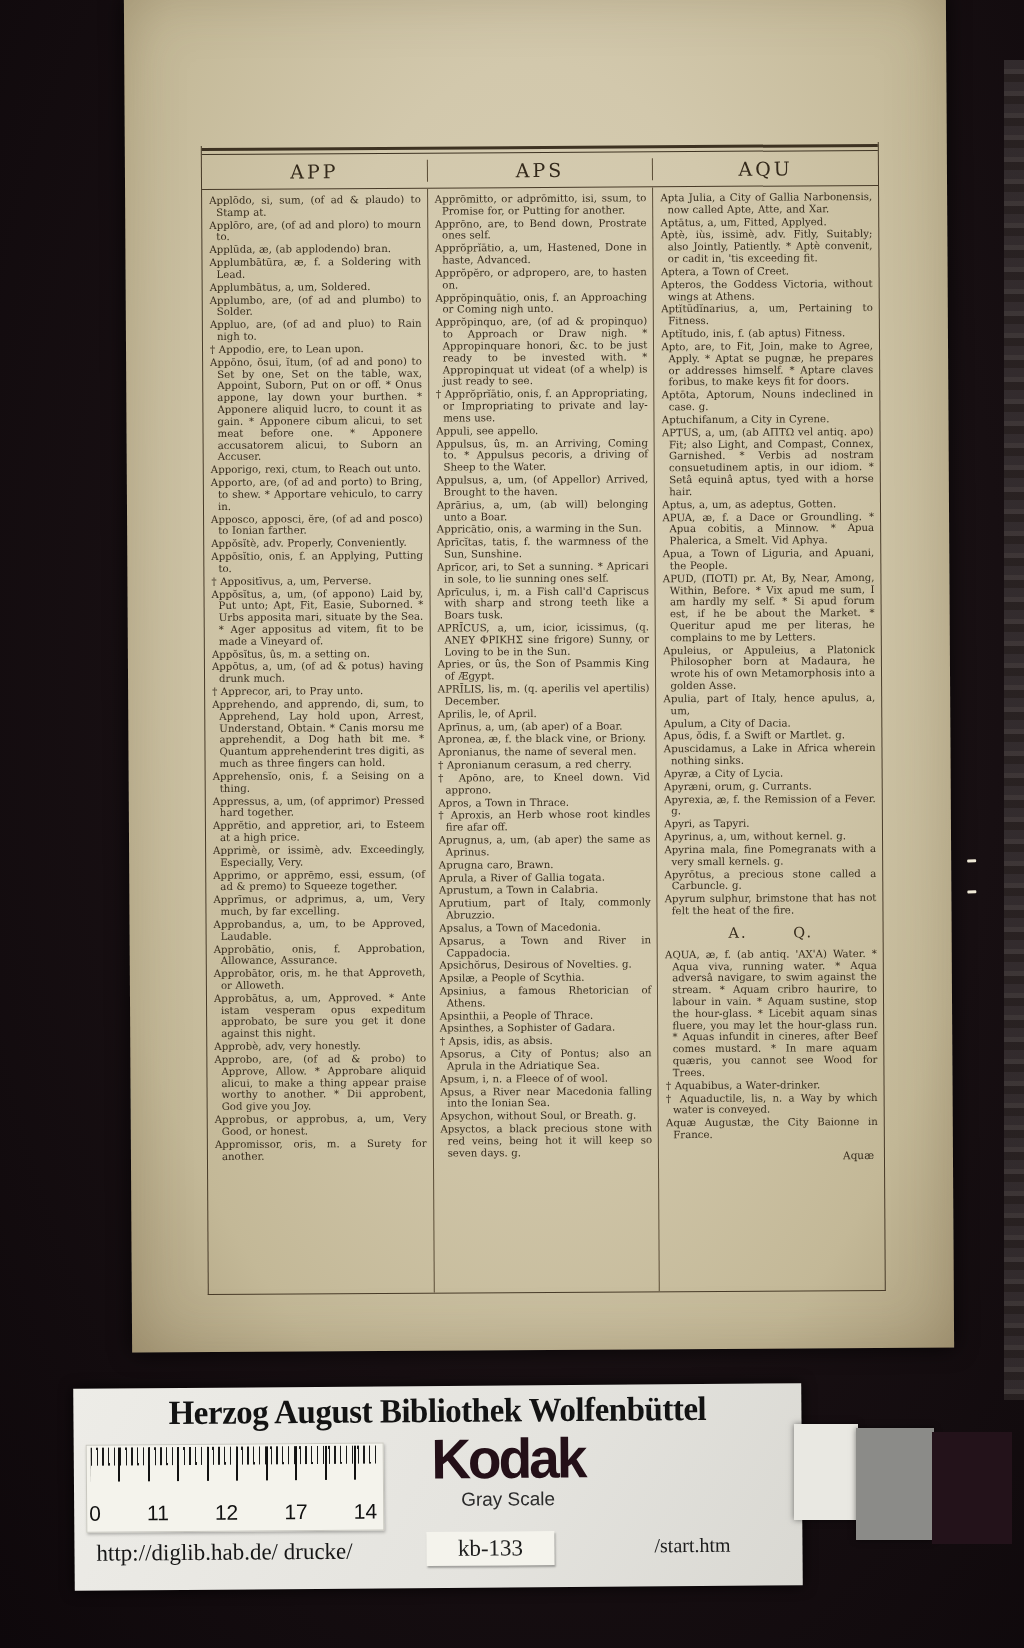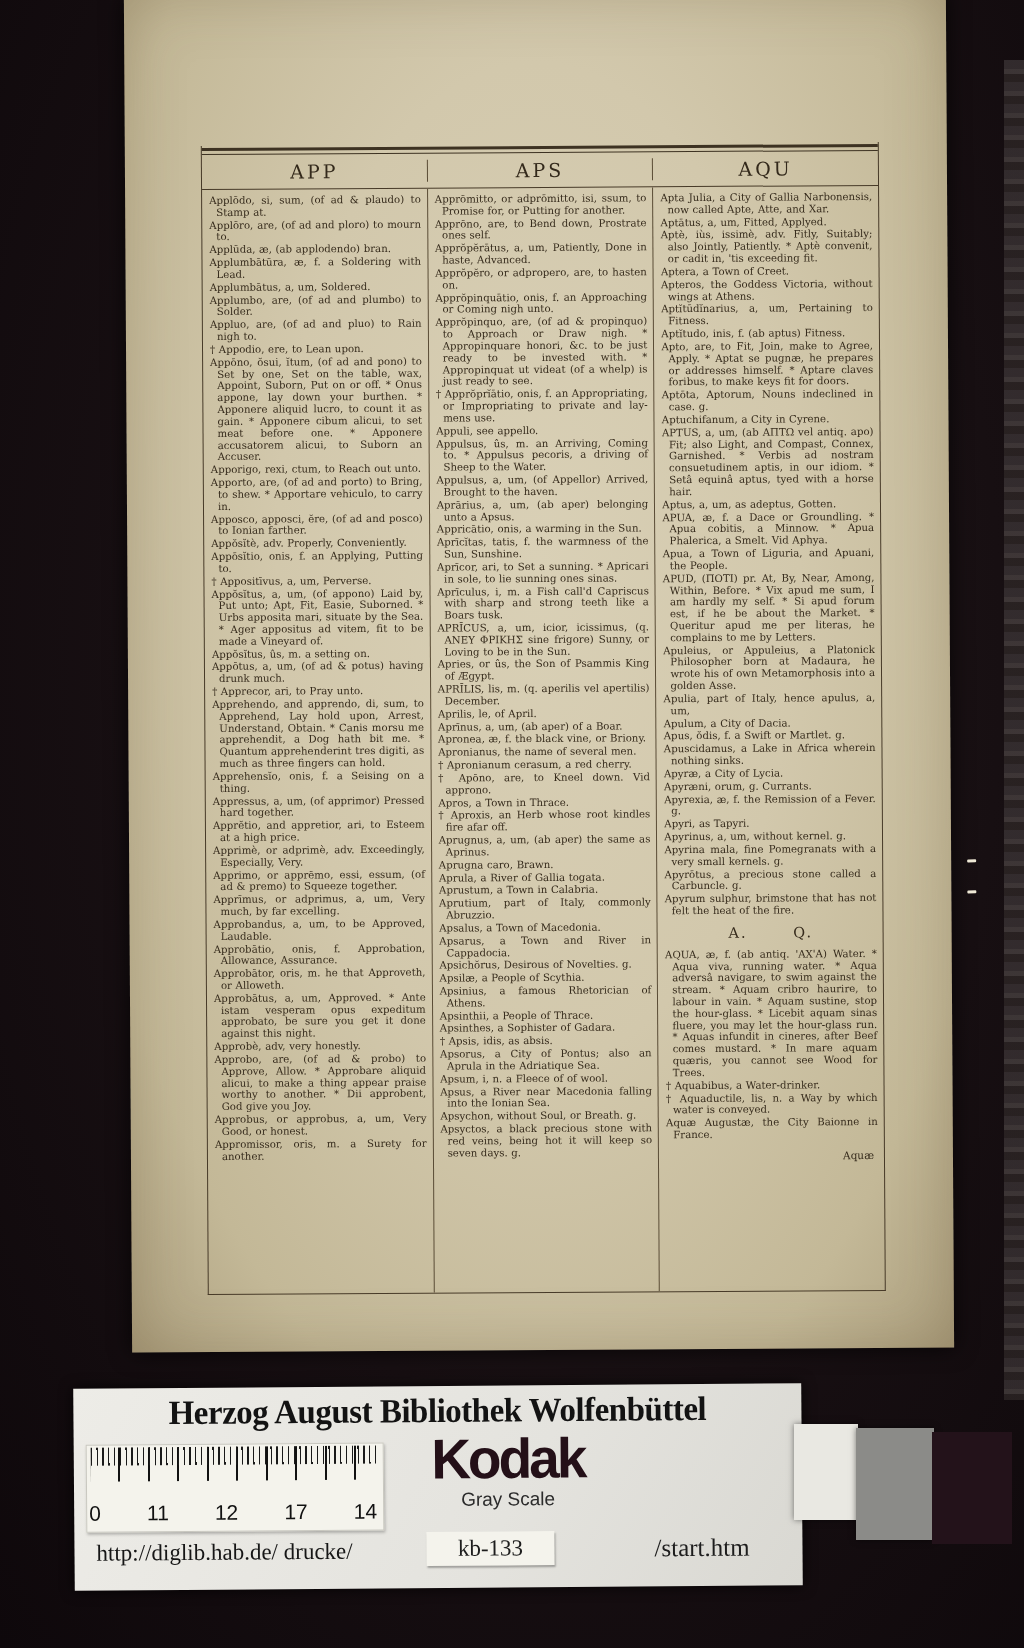--- a/index.html
+++ b/index.html
@@ -88,21 +88,21 @@
     letter-spacing:-3px;color:#241018;line-height:1;transform:scaleY(1.02);
   }
   .gray-scale-label{font-family:"Liberation Sans", sans-serif;font-size:19px;color:#2c2c2c;margin-top:2px;}
   .shelfmark-slip{
     position:absolute;left:352px;top:146px;width:128px;height:34px;
     background:#f4f3ec;box-shadow:1px 2px 2px rgba(0,0,0,.3);
     text-align:center;font-size:23px;line-height:34px;color:#1d1d1d;
     font-family:"Liberation Serif", serif;
   }
   .start-link{
-    position:absolute;left:580px;top:150px;font-size:25px;color:#1d1d1d;
+    position:absolute;left:580px;top:150px;font-size:20px;color:#1d1d1d;
     font-family:"Liberation Serif", serif;
   }
   .base-url{
     position:absolute;left:22px;top:152px;font-size:23px;color:#161616;
     font-family:"Liberation Serif", serif;
   }
   
   .patch{position:absolute;box-shadow:0 0 6px rgba(0,0,0,.5);}
   .patch.white{left:794px;top:1424px;width:64px;height:96px;background:#e9e8e2;}
   .patch.gray{left:856px;top:1428px;width:78px;height:112px;background:#8b8b88;}
@@ -141,50 +141,50 @@
             <p class="entry">Appōsĭtio, onis, f. an Applying, Putting to.</p>
             <p class="entry">† Appositīvus, a, um, Perverse.</p>
             <p class="entry">Appŏsĭtus, a, um, (of appono) Laid by, Put unto; Apt, Fit, Easie, Suborned. * Urbs apposita mari, situate by the Sea. * Ager appositus ad vitem, fit to be made a Vineyard of.</p>
             <p class="entry">Appŏsĭtus, ûs, m. a setting on.</p>
             <p class="entry">Appōtus, a, um, (of ad &amp; potus) having drunk much.</p>
             <p class="entry">† Apprecor, ari, to Pray unto.</p>
             <p class="entry">Apprehendo, and apprendo, di, sum, to Apprehend, Lay hold upon, Arrest, Understand, Obtain. * Canis morsu me apprehendit, a Dog hath bit me. * Quantum apprehenderint tres digiti, as much as three fingers can hold.</p>
             <p class="entry">Apprehensĭo, onis, f. a Seising on a thing.</p>
             <p class="entry">Appressus, a, um, (of apprimor) Pressed hard together.</p>
             <p class="entry">Apprĕtio, and appretior, ari, to Esteem at a high price.</p>
-            <p class="entry">Apprimè, or adprimè, adv. Exceedingly, Especially, Very.</p>
+            <p class="entry">Apprimè, or issimè, adv. Exceedingly, Especially, Very.</p>
             <p class="entry">Apprimo, or apprēmo, essi, essum, (of ad &amp; premo) to Squeeze together.</p>
             <p class="entry">Apprīmus, or adprimus, a, um, Very much, by far excelling.</p>
             <p class="entry">Approbandus, a, um, to be Approved, Laudable.</p>
             <p class="entry">Approbātio, onis, f. Approbation, Allowance, Assurance.</p>
             <p class="entry">Approbātor, oris, m. he that Approveth, or Alloweth.</p>
             <p class="entry">Approbātus, a, um, Approved. * Ante istam vesperam opus expeditum approbato, be sure you get it done against this night.</p>
             <p class="entry">Approbè, adv, very honestly.</p>
             <p class="entry">Approbo, are, (of ad &amp; probo) to Approve, Allow. * Approbare aliquid alicui, to make a thing appear praise worthy to another. * Dii approbent, God give you Joy.</p>
             <p class="entry">Approbus, or approbus, a, um, Very Good, or honest.</p>
             <p class="entry">Appromissor, oris, m. a Surety for another.</p>
           </div>
       </div>
 
       <div class="col">
         <div>
             <p class="entry">Apprōmitto, or adprōmitto, isi, ssum, to Promise for, or Putting for another.</p>
             <p class="entry">Apprōno, are, to Bend down, Prostrate ones self.</p>
-            <p class="entry">Apprŏpĕrātus, a, um, Patiently, Done in haste, Advanced.</p>
+            <p class="entry">Apprŏprĭātio, a, um, Hastened, Done in haste, Advanced.</p>
             <p class="entry">Apprŏpĕro, or adpropero, are, to hasten on.</p>
             <p class="entry">Apprŏpinquātio, onis, f. an Approaching or Coming nigh unto.</p>
             <p class="entry">Apprŏpinquo, are, (of ad &amp; propinquo) to Approach or Draw nigh. * Appropinquare honori, &amp;c. to be just ready to be invested with. * Appropinquat ut videat (of a whelp) is just ready to see.</p>
             <p class="entry">† Apprŏprĭātio, onis, f. an Appropriating, or Impropriating to private and lay-mens use.</p>
             <p class="entry">Appuli, see appello.</p>
             <p class="entry">Appulsus, ûs, m. an Arriving, Coming to. * Appulsus pecoris, a driving of Sheep to the Water.</p>
             <p class="entry">Appulsus, a, um, (of Appellor) Arrived, Brought to the haven.</p>
-            <p class="entry">Aprārius, a, um, (ab aper) belonging unto a Apsus.</p>
+            <p class="entry">Aprārius, a, um, (ab will) belonging unto a Boar.</p>
             <p class="entry">Appricātio, onis, a warming in the Sun.</p>
             <p class="entry">Aprīcĭtas, tatis, f. the warmness of the Sun, Sunshine.</p>
-            <p class="entry">Aprīcor, ari, to Set a sunning. * Apricari in sole, to lie sunning ones sinas.</p>
+            <p class="entry">Aprīcor, ari, to Set a sunning. * Apricari in sole, to lie sunning ones self.</p>
             <p class="entry">Aprīculus, i, m. a Fish call'd Capriscus with sharp and strong teeth like a Boars tusk.</p>
             <p class="entry">APRĪCUS, a, um, icior, icissimus, (q. ΑΝΕΥ ΦΡΙΚΗΣ sine frigore) Sunny, or Loving to be in the Sun.</p>
             <p class="entry">Apries, or ûs, the Son of Psammis King of Ægypt.</p>
             <p class="entry">APRĪLIS, lis, m. (q. aperilis vel apertilis) December.</p>
             <p class="entry">Aprilis, le, of April.</p>
             <p class="entry">Aprīnus, a, um, (ab aper) of a Boar.</p>
             <p class="entry">Apronea, æ, f. the black vine, or Briony.</p>
             <p class="entry">Apronianus, the name of several men.</p>
             <p class="entry">† Apronianum cerasum, a red cherry.</p>
             <p class="entry">† Apōno, are, to Kneel down. Vid approno.</p>

